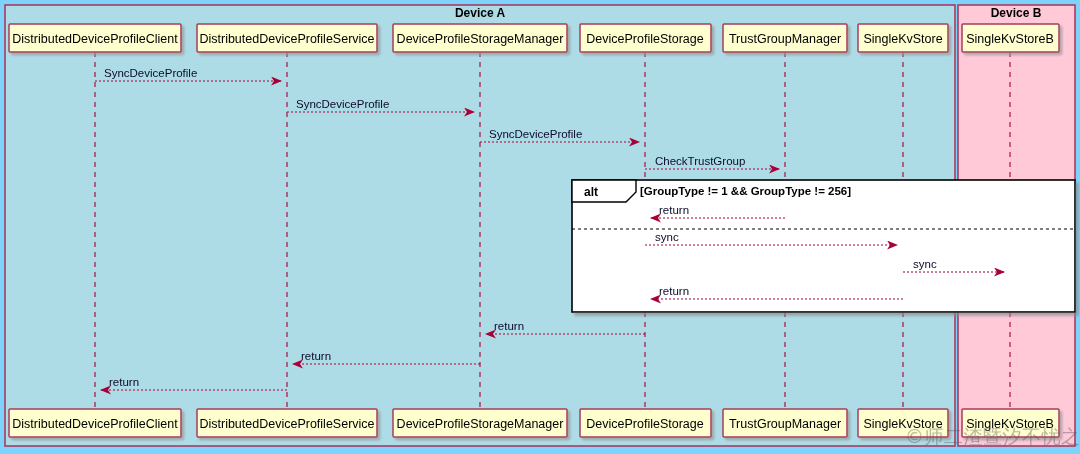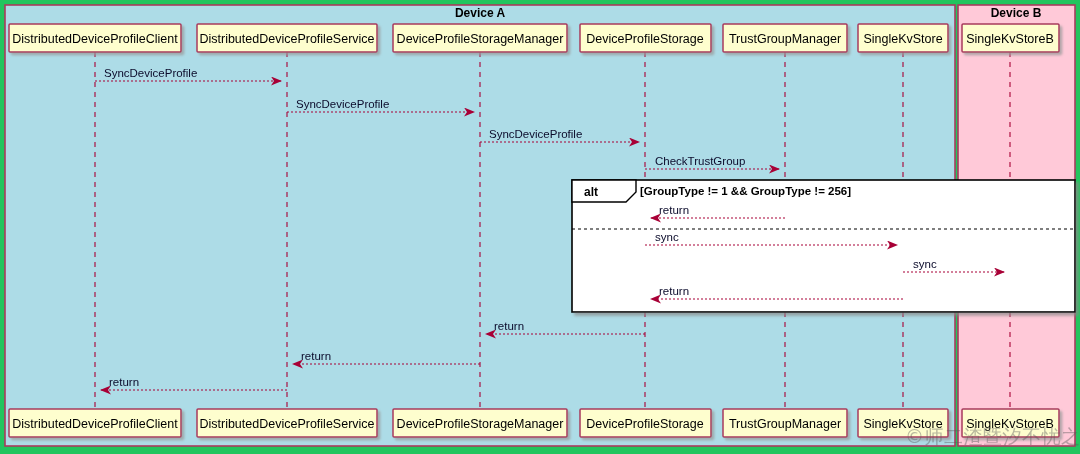--- a/index.html
+++ b/index.html
@@ -6,21 +6,21 @@
     margin: 0;
     padding: 0;
     background: #ffffff;
   }
   #canvas {
     position: relative;
     width: 1080px;
     height: 454px;
     overflow: hidden;
     font-family: "Liberation Sans", sans-serif;
-    background: #22c55e;
+    background: #7dd3fc;
   }
   svg#diagram {
     position: absolute;
     left: 0;
     top: 0;
     width: 1080px;
     height: 454px;
   }
   .grp-label {
     font-weight: bold;

